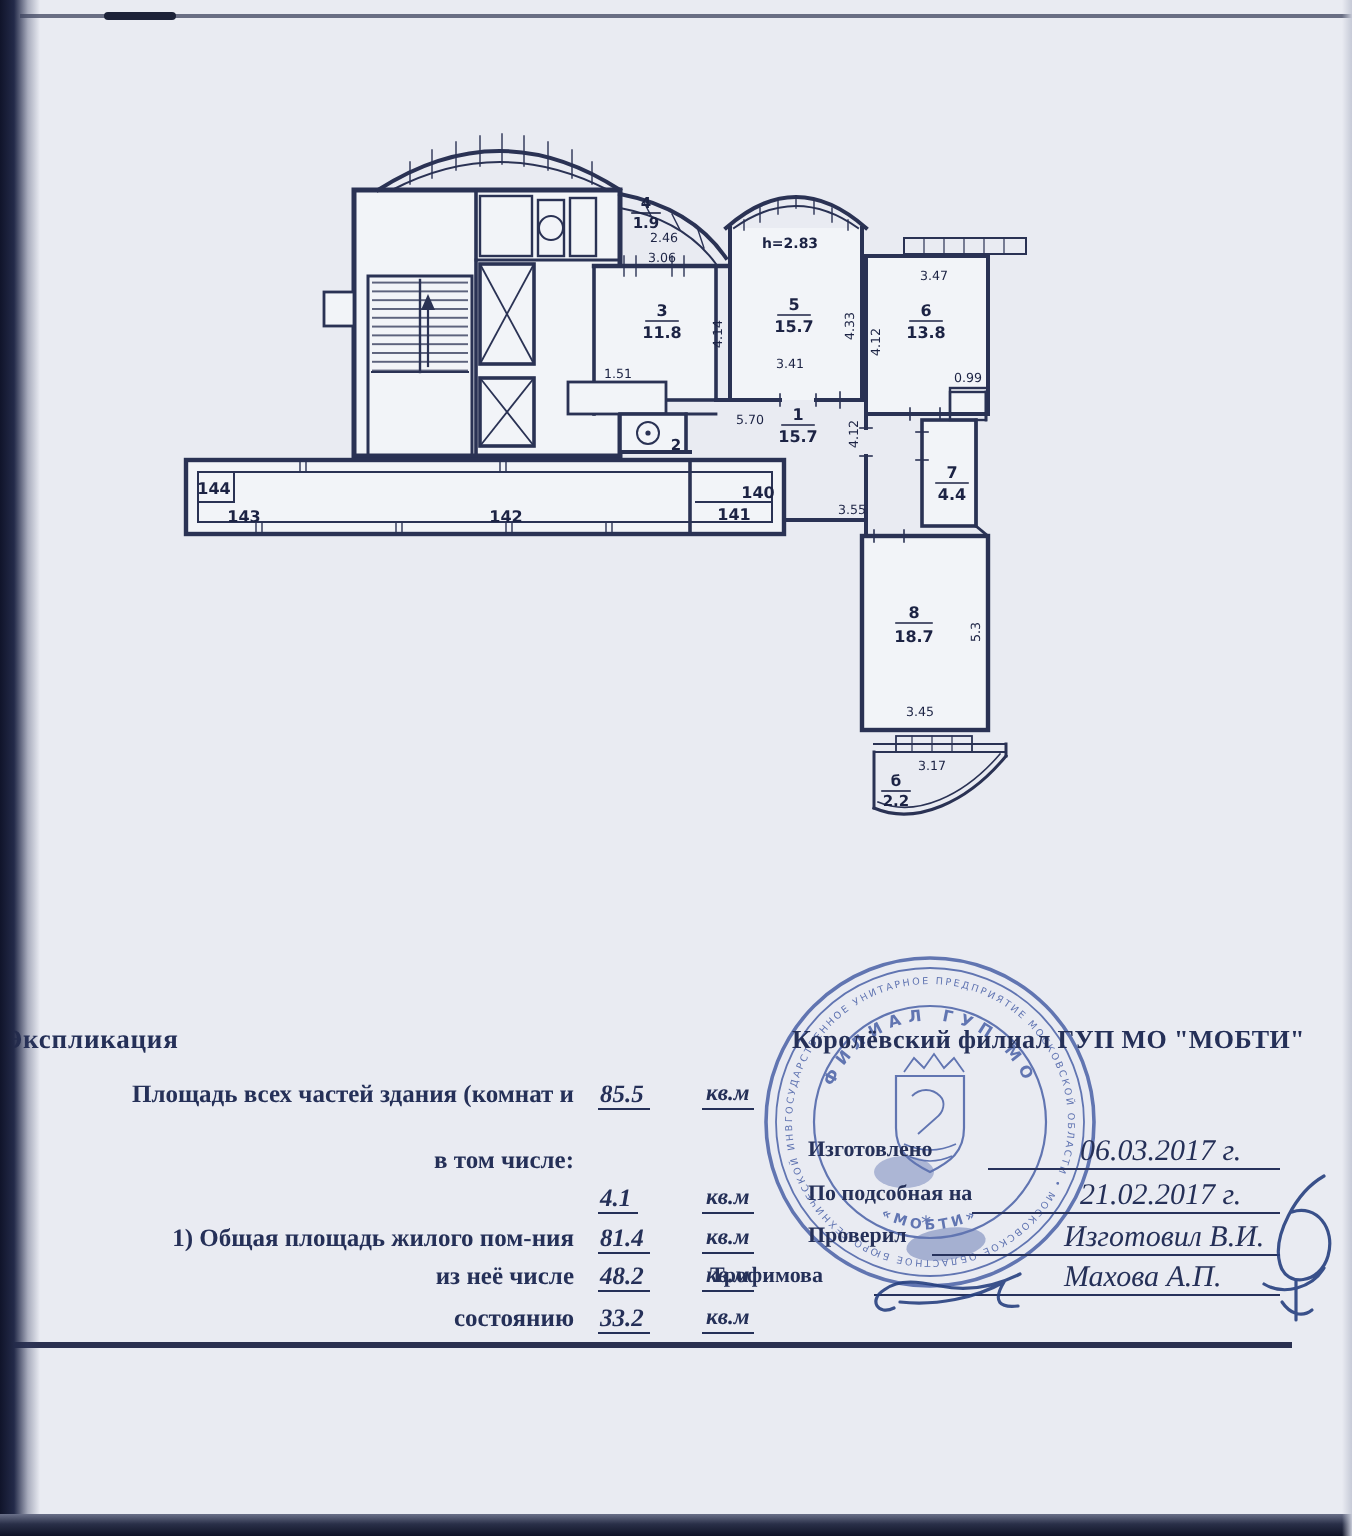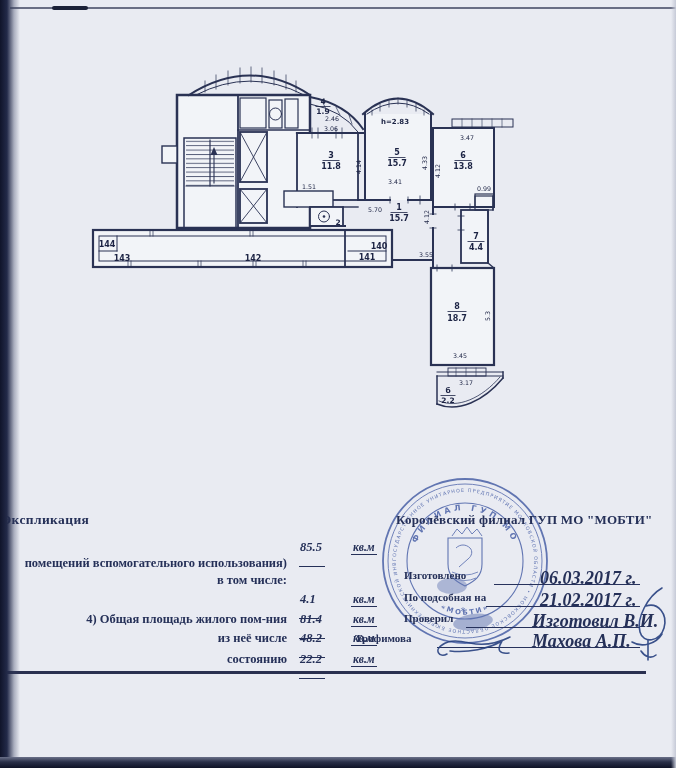--- a/index.html
+++ b/index.html
@@ -19,29 +19,29 @@
     background:#3d445f;opacity:.75;}
   .edge-top-dark{position:absolute;left:52px;top:6px;width:36px;height:4px;z-index:6;
     background:#1c2238;border-radius:2px;}
   .edge-right{position:absolute;right:0;top:0;width:5px;height:768px;z-index:6;
     background:linear-gradient(270deg,#c6cad7,rgba(198,202,215,0));}
   
   .textlayer{z-index:3;color:#253058;}
   .abs{position:absolute;line-height:1.15;white-space:nowrap;}
   .exp-title{left:2px;top:512px;font-weight:bold;font-size:13.5px;letter-spacing:.4px;}
   .exp-label{right:389px;font-weight:bold;font-size:12.5px;}
-  .exp-val{font-weight:bold;font-style:italic;font-size:12.5px;border-bottom:1.3px solid #253058;padding:0 3px 12px 1px;}
+  .exp-val{font-weight:bold;font-style:italic;font-size:12.5px;border-bottom:1.3px solid #253058;padding:0 3px 0 1px;}
   .exp-unit{font-weight:bold;font-style:italic;font-size:11.5px;border-bottom:1.3px solid #253058;padding:0 2px;}
   .col-val{left:299px;}
   .col-unit{left:351px;}
   .rule{position:absolute;left:0;top:671px;width:646px;height:3px;background:#2a3050;z-index:3;}
   .org-line{left:396px;top:513px;font-size:13px;font-weight:bold;letter-spacing:.2px;}
   .f-label{font-weight:bold;font-size:11px;}
   .f-line{position:absolute;border-bottom:1.3px solid #27325c;height:15px;}
-  .f-value{font-weight:bold;font-style:italic;font-size:18px;}
+  .f-value{font-weight:normal;font-style:italic;font-size:15px;}
 </style>
 </head>
 <body>
 
 <svg class="layer" style="z-index:1" viewBox="0 0 676 768">
   <defs>
     <pattern id="hatchH" width="48" height="4.4" patternUnits="userSpaceOnUse">
       <line x1="0" y1="0.5" x2="48" y2="0.5" stroke="#2a3254" stroke-width="0.8"></line>
     </pattern>
     <path id="stampOuterPath" d="M 465,561 m -69,0 a 69,69 0 1,1 138,0 a 69,69 0 1,1 -138,0" fill="none"></path>
@@ -313,39 +313,39 @@
     <ellipse cx="452" cy="586" rx="15" ry="8" fill="#3b54a0" opacity="0.45" stroke="none"></ellipse>
     <ellipse cx="473" cy="622" rx="20" ry="8" fill="#3b54a0" opacity="0.5" stroke="none" transform="rotate(-8 473 622)"></ellipse>
     <text x="463" y="615" font-family="DejaVu Sans, sans-serif" font-size="10" fill="#3b54a0" stroke="none" text-anchor="middle">*</text>
   </g>
 </svg>
 
 <div class="layer textlayer">
 
   <div class="abs exp-title">Экспликация</div>
 
-  <div class="abs exp-label" style="top:556px">помещений вспомогательного использования)</div>
+  <div class="abs exp-label" style="top:540px">Площадь всех частей здания (комнат и</div>
   <div class="abs exp-val col-val" style="top:540px">85.5</div>
   <div class="abs exp-unit col-unit" style="top:541px">кв.м</div>
 
   <div class="abs exp-label" style="top:573px">в том числе:</div>
 
   <div class="abs exp-val col-val" style="top:592px">4.1</div>
   <div class="abs exp-unit col-unit" style="top:593px">кв.м</div>
 
-  <div class="abs exp-label" style="top:612px">4) Общая площадь жилого пом-ния</div>
+  <div class="abs exp-label" style="top:612px">1) Общая площадь жилого пом-ния</div>
   <div class="abs exp-val col-val" style="top:612px">81.4</div>
   <div class="abs exp-unit col-unit" style="top:613px">кв.м</div>
 
   <div class="abs exp-label" style="top:631px">из неё числе</div>
   <div class="abs exp-val col-val" style="top:631px">48.2</div>
   <div class="abs exp-unit col-unit" style="top:632px">кв.м</div>
 
   <div class="abs exp-label" style="top:652px">состоянию</div>
-  <div class="abs exp-val col-val" style="top:652px">22.2</div>
+  <div class="abs exp-val col-val" style="top:652px">33.2</div>
   <div class="abs exp-unit col-unit" style="top:653px">кв.м</div>
 
   <div class="rule"></div>
 
   <div class="abs org-line">Королёвский филиал ГУП МО "МОБТИ"</div>
 
   <div class="abs f-label" style="left:404px;top:569px">Изготовлено</div>
   <div class="f-line" style="left:494px;top:569px;width:146px"></div>
   <div class="abs f-value" style="left:540px;top:568px">06.03.2017 г.</div>
 

